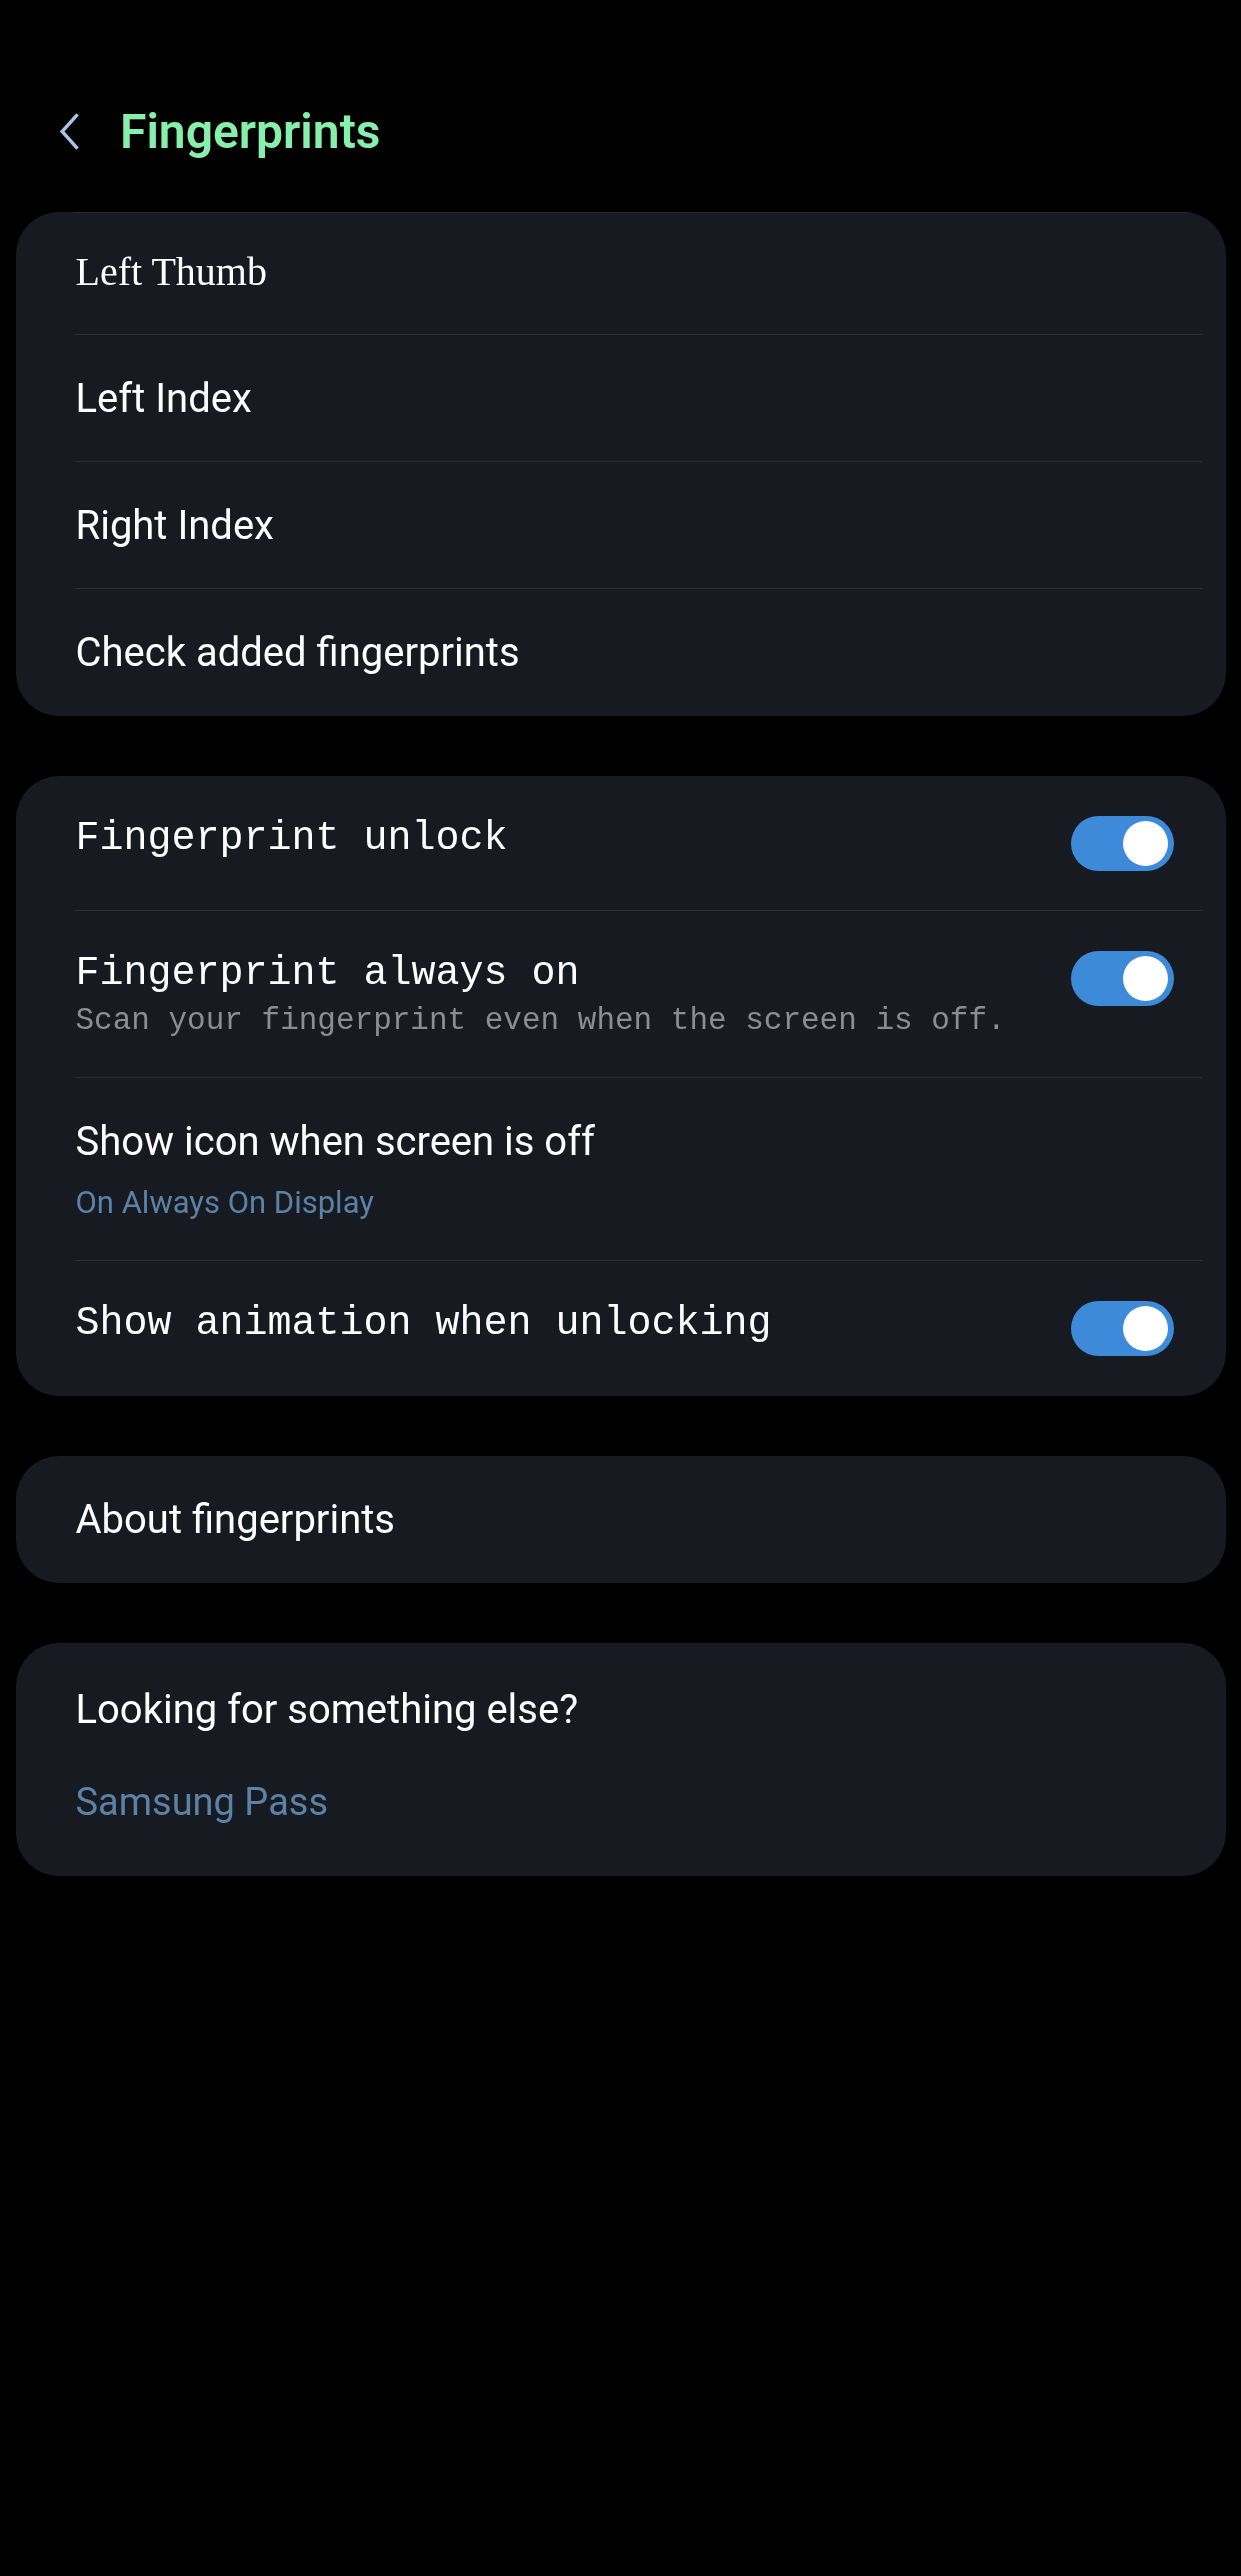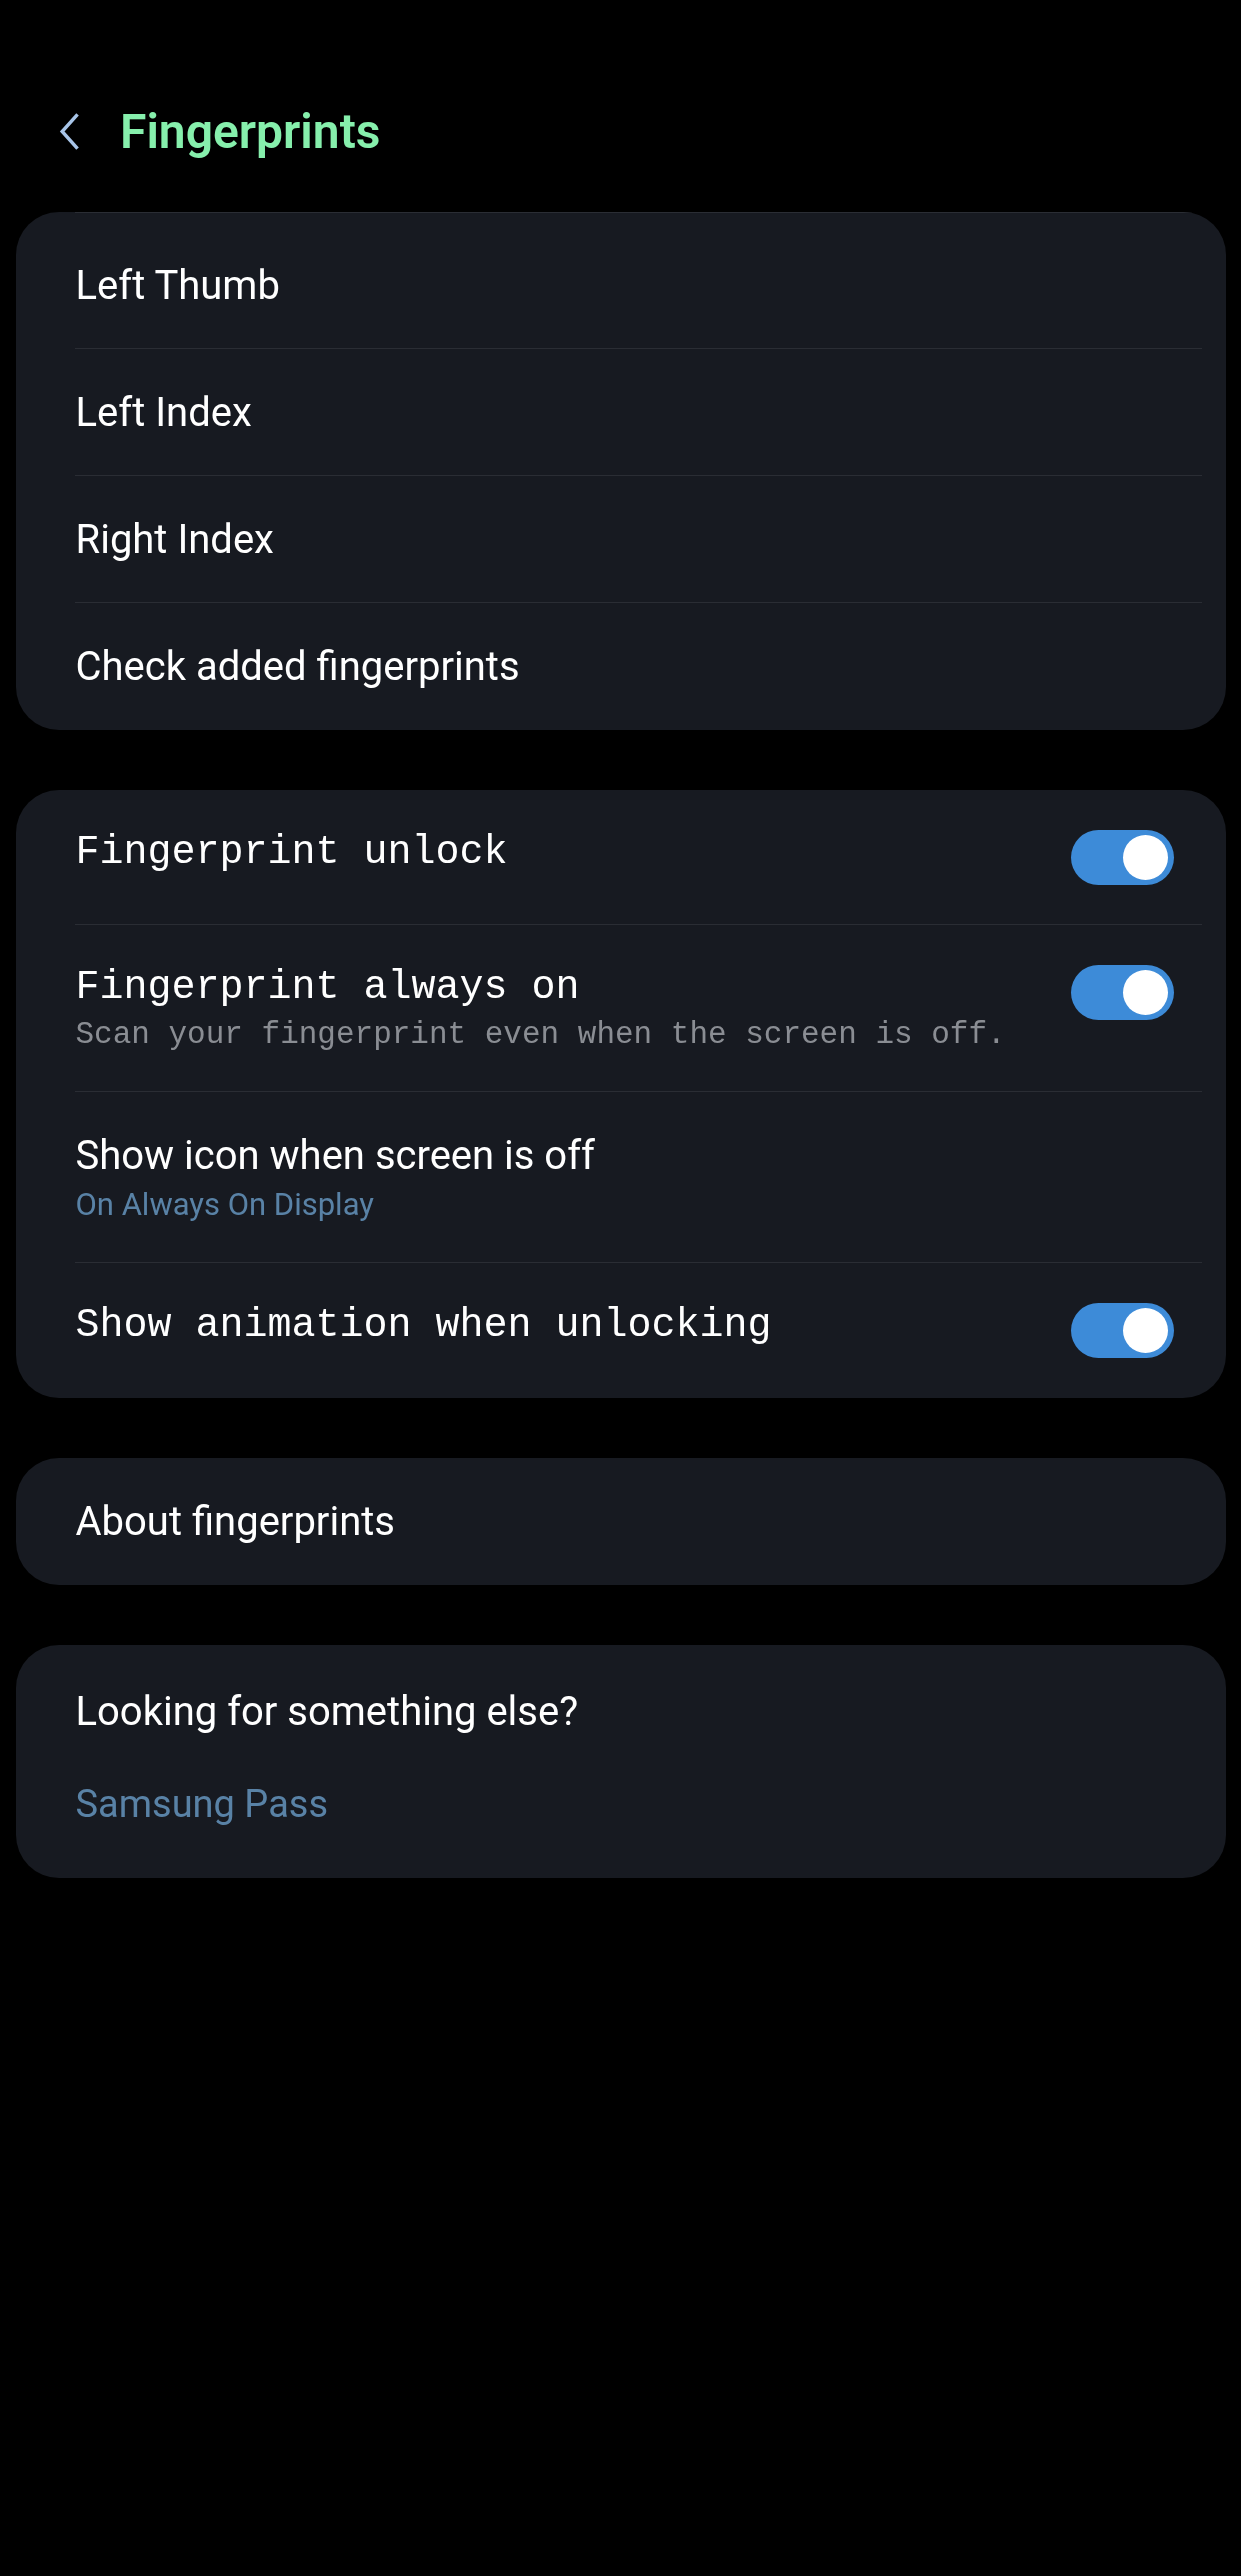--- a/index.html
+++ b/index.html
@@ -73,21 +73,21 @@
       font-weight: 400;
     }
     .item-sublabel {
       color: #8a8d93;
       font-size: 31px;
       margin-top: 7px;
     }
     .item-sublabel-blue {
       color: #5982a6;
       font-size: 31px;
-      margin-top: 7px;
+      margin-top: 19px;
     }
     .item-row {
       display: flex;
       align-items: flex-start;
       justify-content: space-between;
       font-family: Liberation Mono, monospace;
     }
     .item-text {
       flex: 1;
     }
@@ -122,21 +122,22 @@
       padding: 21px 60px;
       cursor: pointer;
     }
     .link-item:last-child {
       padding-bottom: 52px;
     }
     .card.last {
       margin-bottom: 12px;
     }
     .first-card-item {
-      padding-top: 50px;
+      padding-top: 36px;
+      font-family: Liberation Serif, serif;
     }
   </style>
 </head>
 <body>
 
 <div class="header">
   <div class="back-icon">
     <svg width="24" height="41" viewBox="0 0 28 48">
       <polyline points="24,4 6,24 24,44"></polyline>
     </svg>

